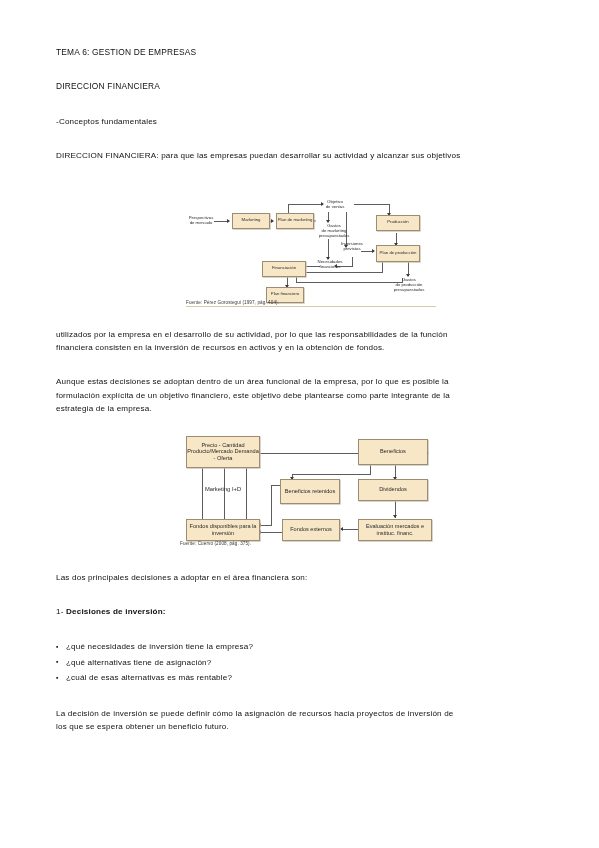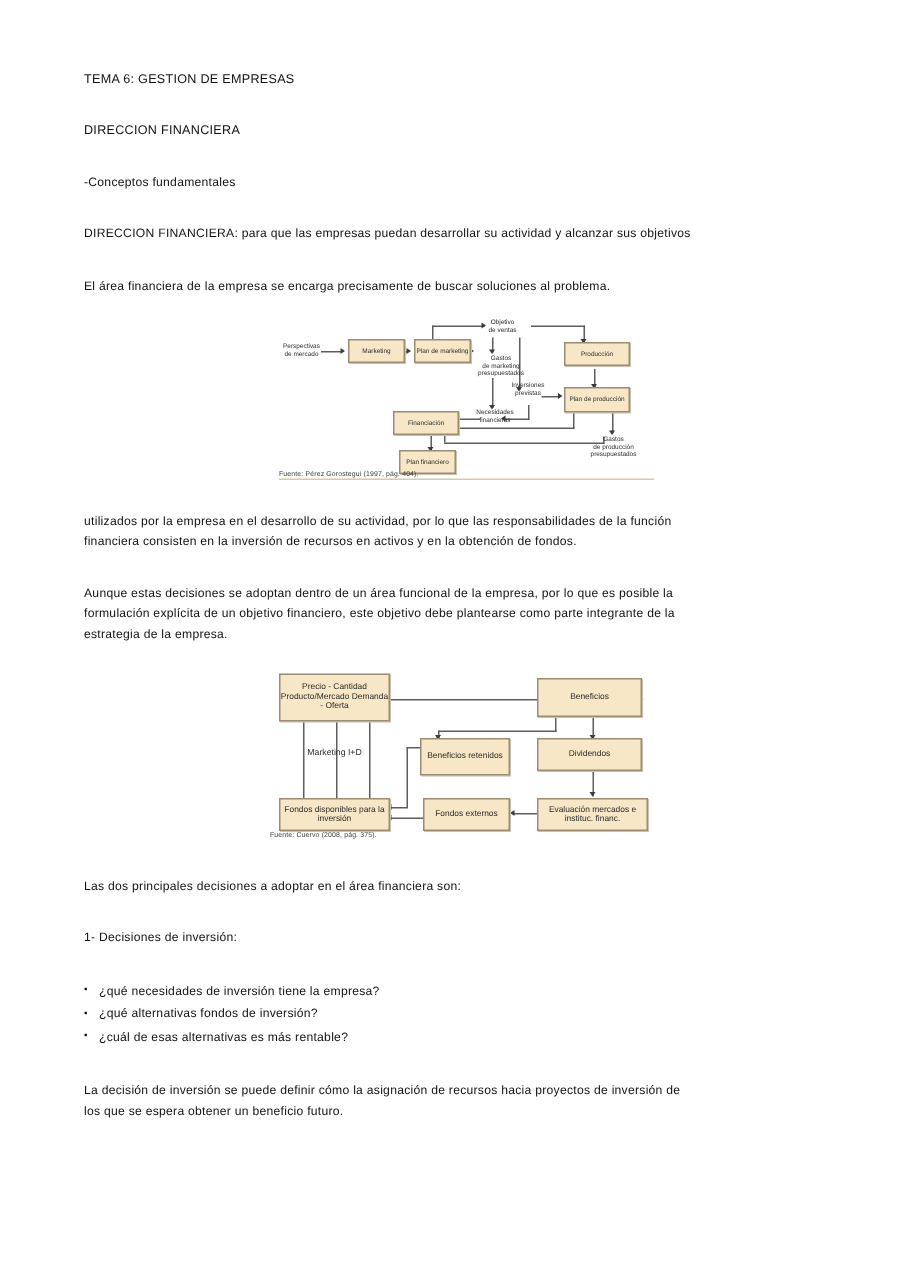--- a/index.html
+++ b/index.html
@@ -24,21 +24,21 @@
     line-height: 13.4px;
     letter-spacing: .18px;
     color: #111;
     white-space: nowrap;
   }
   .para { margin-bottom: 0; }
   .gap-lg { height: 21px; }
   .gap-md { height: 15px; }
   .gap-sm { height: 9px; }
   .title { font-size: 8.4px; letter-spacing: .2px; }
-  .bold { font-weight: normal; }
+  .bold { font-weight: bold; }
   .bullet-row {
     font-size: 8.1px; line-height: 15.5px; letter-spacing: .18px;
     padding-left: 10px; position: relative; white-space: nowrap;
   }
   .bullet-row::before {
     content: "\25AA";
     position: absolute; left: 0px; top: -0.5px;
     font-size: 6.5px; color: #111;
   }
 
@@ -108,23 +108,20 @@
   <div class="line">-Conceptos fundamentales</div>
 
   <div class="gap-lg"></div>
 
   <div class="para">
     <div class="line">DIRECCION FINANCIERA: para que las empresas puedan desarrollar su actividad y alcanzar sus objetivos</div>
   </div>
 
   <div class="gap-lg"></div>
 
-  <div class="para">
-    <div class="line">El área financiera de la empresa se encarga precisamente de buscar soluciones al problema.</div>
-  </div>
 
   <div class="gap-md"></div>
 
   <div class="figure" id="figure-1">
 
     <div class="ln lnh" style="left:28px; top:22px; width:14px;"></div>
     <div class="arw arw-r" style="left:41px; top:20px;"></div>
 
     <div class="ln lnh" style="left:72px; top:22px; width:14px;"></div>
     <div class="arw arw-r" style="left:85px; top:20px;"></div>
@@ -297,21 +294,21 @@
 
   <div class="line">Las dos principales decisiones a adoptar en el área financiera son:</div>
 
   <div class="gap-lg"></div>
 
   <div class="line"><span>1- </span><span class="bold">Decisiones de inversión:</span></div>
 
   <div class="gap-lg"></div>
 
   <div class="bullet-row">¿qué necesidades de inversión tiene la empresa?</div>
-  <div class="bullet-row">¿qué alternativas fondos de inversión?</div>
+  <div class="bullet-row">¿qué alternativas tiene de asignación?</div>
   <div class="bullet-row">¿cuál de esas alternativas es más rentable?</div>
 
   <div class="gap-lg"></div>
 
   <div class="para">
     <div class="line">La decisión de inversión se puede definir cómo la asignación de recursos hacia proyectos de inversión de</div>
     <div class="line">los que se espera obtener un beneficio futuro.</div>
   </div>
 
 </div>

